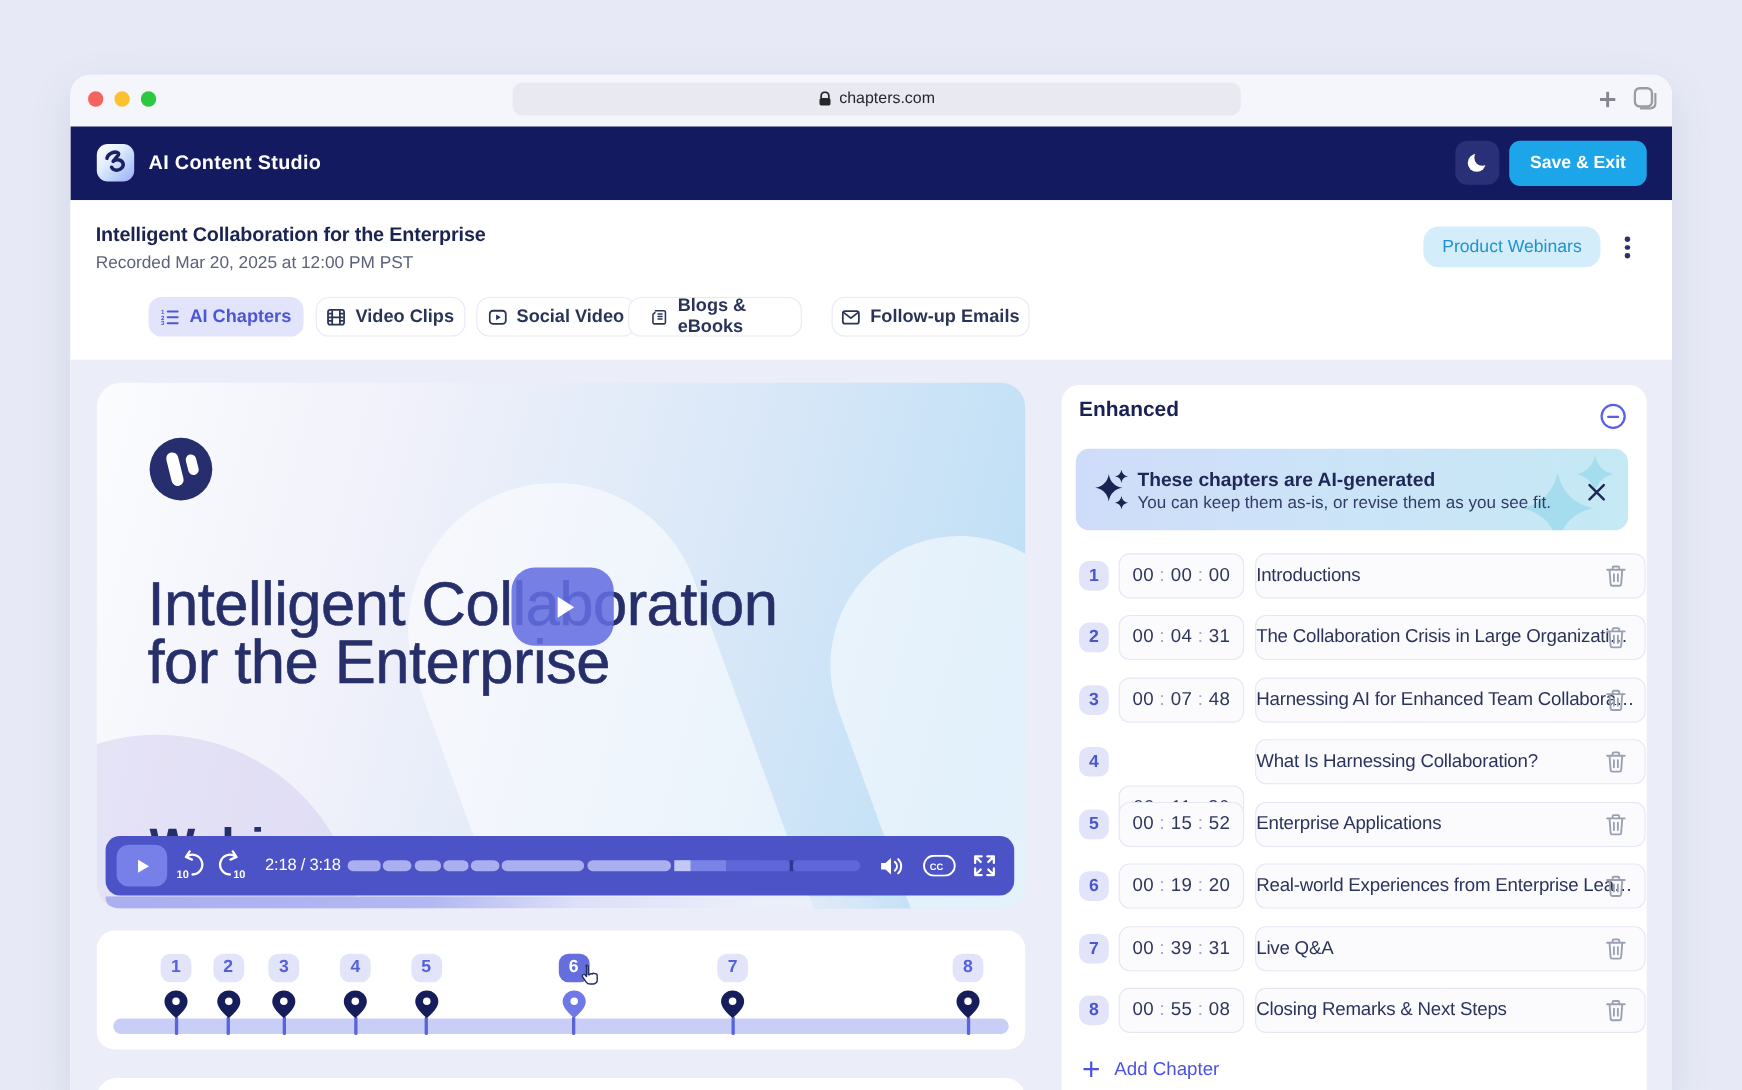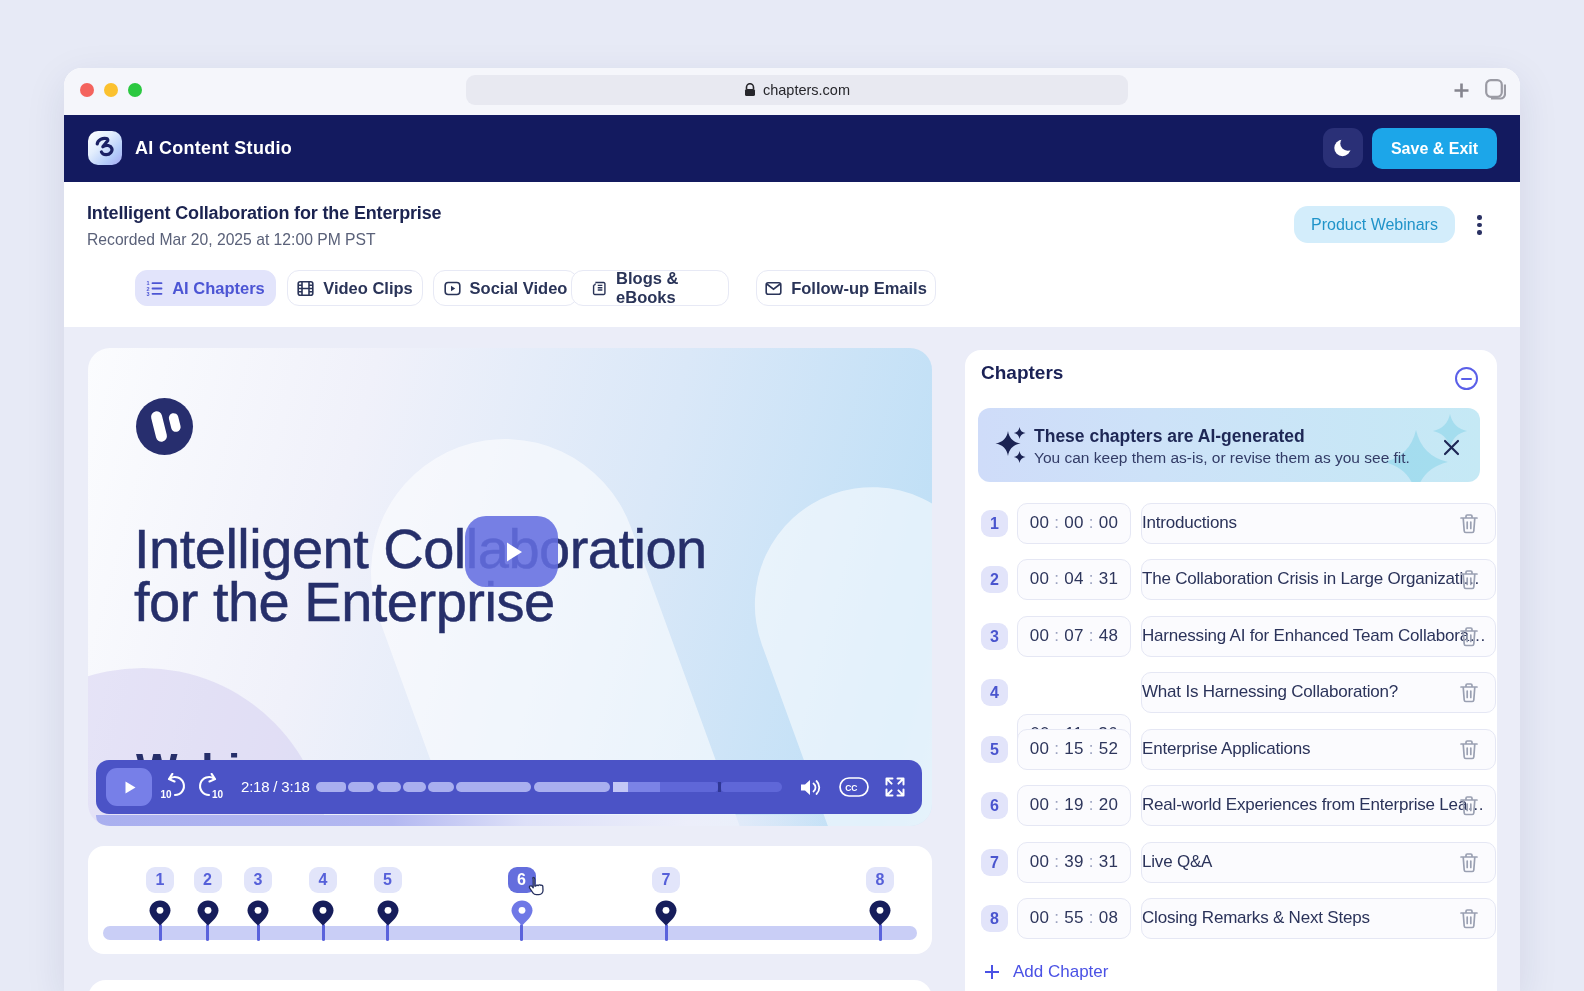--- a/index.html
+++ b/index.html
@@ -302,21 +302,21 @@
       <svg class="pin" style="left:781px;" viewBox="0 0 22 26">
           <path d="M11 0.5 C16.8 0.5 21.5 5 21.5 10.6 C21.5 16 15 22 11 25.5 C7 22 0.5 16 0.5 10.6 C0.5 5 5.2 0.5 11 0.5 Z" fill="#161D5B"></path>
           <circle cx="11" cy="10.3" r="3.4" fill="#fff"></circle>
         </svg>
       <svg class="abs" style="left:437px; top:30px;" width="20" height="22" viewBox="0 0 20 22">
           <path d="M8 1.5 a1.8 1.8 0 0 1 1.8 1.8 V10 l1 .15 a1.3 1.3 0 0 1 1.6 -.9 l1 .3 a1.3 1.3 0 0 1 1.6 -.6 l1 .35 a1.4 1.4 0 0 1 1.8 .9 l.2 4.2 c.1 2.3 -1.7 4.2 -4 4.2 h-2.6 c-1.4 0 -2.7 -.7 -3.5 -1.8 l-3.2 -4.6 a1.5 1.5 0 0 1 2.4 -1.8 l1.1 1.4 V3.3 A1.8 1.8 0 0 1 8 1.5 Z" fill="#fff" stroke="#26305E" stroke-width="1.3" stroke-linejoin="round"></path>
         </svg>
     </div>
     <div class="ncard"></div>
     <div class="ccard">
-      <div class="ctitle">Chapters</div>
+      <div class="ctitle">Enhanced</div>
       <div class="collapse">
           <i></i>
         </div>
       <div class="banner">
         <svg class="abs" style="left:392px; top:0px;" width="110" height="74" viewBox="0 0 110 74">
             <g fill="rgba(151,216,236,0.72)">
               <path d="M46 22 Q52 48 78 54 Q52 60 46 86 Q40 60 14 54 Q40 48 46 22 Z"></path>
               <path d="M80 6 Q83 20 97 23 Q83 26 80 40 Q77 26 63 23 Q77 20 80 6 Z"></path>
             </g>
           </svg>

